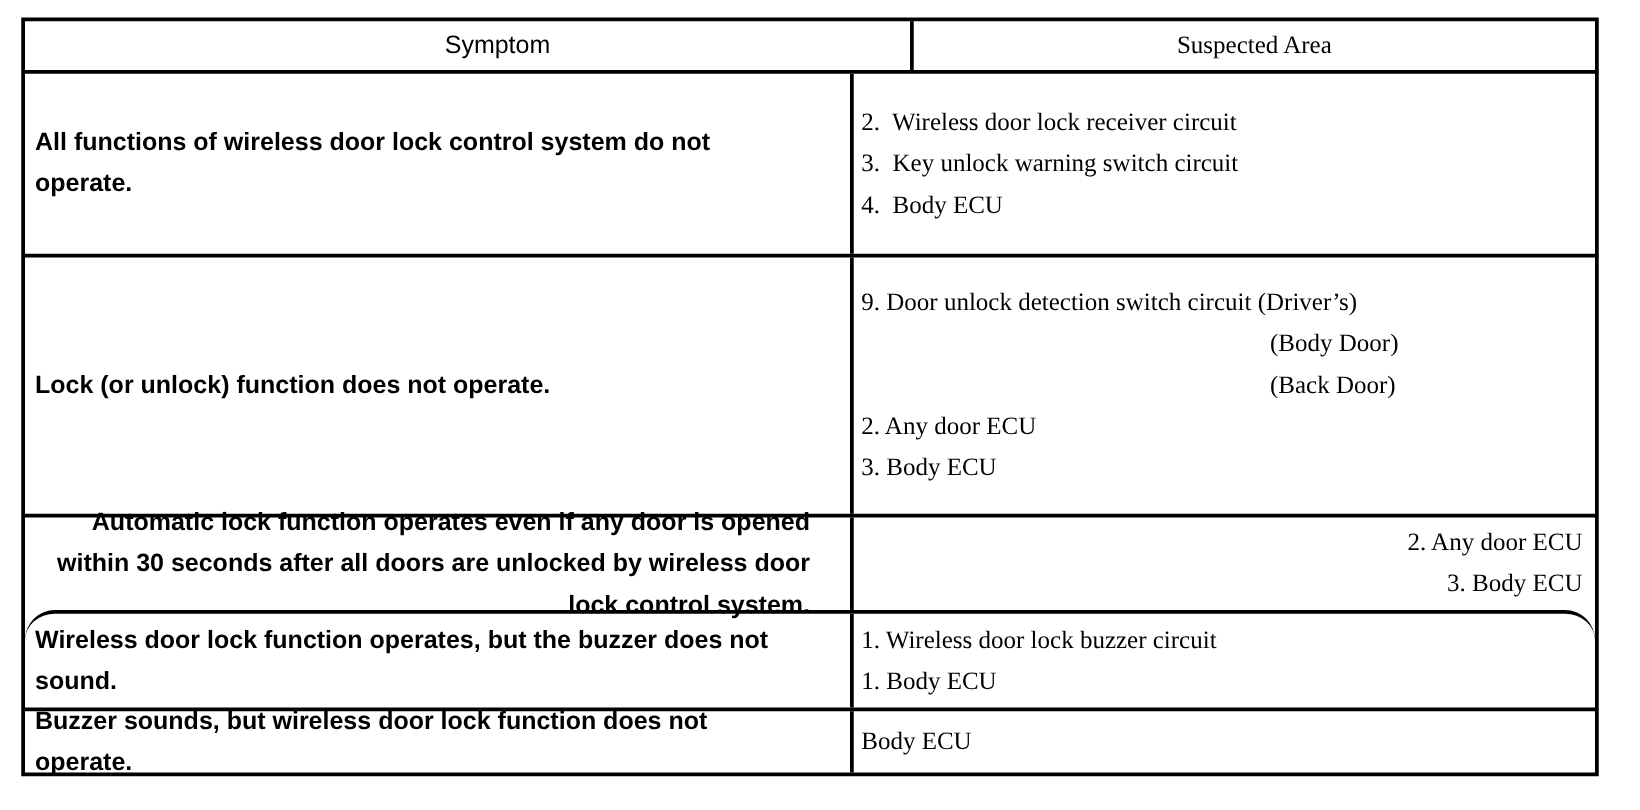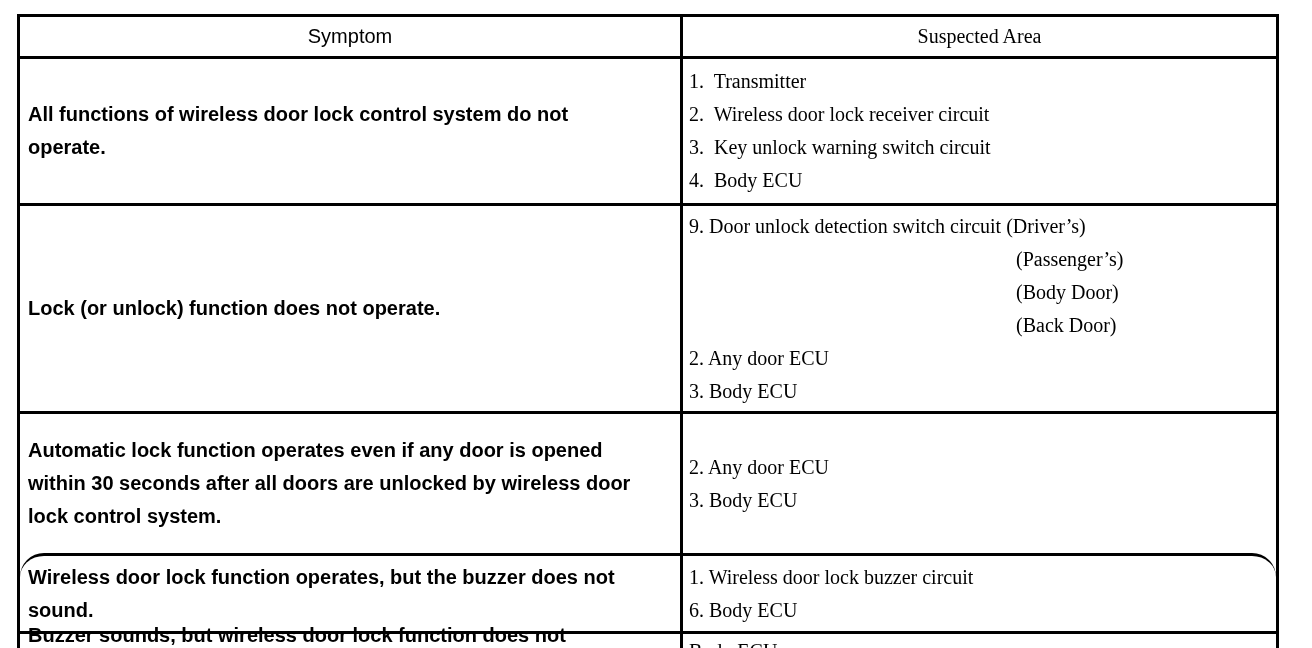--- a/index.html
+++ b/index.html
@@ -45,32 +45,32 @@
   .cell.left {
     width: 663px;
     border-right: 3px solid #000000;
     padding: 0 32px 0 8px;
   }
   .cell.right {
     flex: 1;
     padding: 0 10px 0 6px;
     font-family: Liberation Serif, serif;
   }
-  .header-row { height: 39px; }
+  .header-row { height: 39px; margin-left: 48px; }
   .header-row .cell {
     justify-content: center;
     align-items: center;
     text-align: center;
     padding: 0;
   }
   .row-0 { height: 147px; }
   .row-1 { height: 208px; }
-  .row-2 { height: 142px; }
+  .row-2 { height: 77px; text-align: right; }
   .row-3 { height: 78px; border-radius: 24px; }
-  .row-4 { height: 38px; }
+  .row-4 { height: 52px; }
   .symptom-text {
     white-space: pre-wrap;
     font-weight: bold;
   }
   .line {
     white-space: pre-wrap;
   }
   .line.indent {
     padding-left: 327px;
   }
@@ -88,34 +88,32 @@
       <div class="cell right">
         <span>Suspected Area</span>
       </div>
     </div>
 
     <div class="row row-0">
       <div class="cell left">
         <div class="symptom-text">All functions of wireless door lock control system do not operate.</div>
       </div>
       <div class="cell right">
-        <div class="line">1.  Transmitter</div>
         <div class="line">2.  Wireless door lock receiver circuit</div>
         <div class="line">3.  Key unlock warning switch circuit</div>
         <div class="line">4.  Body ECU</div>
       </div>
     </div>
 
     <div class="row row-1">
       <div class="cell left">
         <div class="symptom-text">Lock (or unlock) function does not operate.</div>
       </div>
       <div class="cell right">
         <div class="line">9. Door unlock detection switch circuit (Driver’s)</div>
-        <div class="line indent">(Passenger’s)</div>
         <div class="line indent">(Body Door)</div>
         <div class="line indent">(Back Door)</div>
         <div class="line">2. Any door ECU</div>
         <div class="line">3. Body ECU</div>
       </div>
     </div>
 
     <div class="row row-2">
       <div class="cell left">
         <div class="symptom-text">Automatic lock function operates even if any door is opened within 30 seconds after all doors are unlocked by wireless door lock control system.</div>
@@ -125,21 +123,21 @@
         <div class="line">3. Body ECU</div>
       </div>
     </div>
 
     <div class="row row-3">
       <div class="cell left">
         <div class="symptom-text">Wireless door lock function operates, but the buzzer does not sound.</div>
       </div>
       <div class="cell right">
         <div class="line">1. Wireless door lock buzzer circuit</div>
-        <div class="line">6. Body ECU</div>
+        <div class="line">1. Body ECU</div>
       </div>
     </div>
 
     <div class="row row-4">
       <div class="cell left">
         <div class="symptom-text">Buzzer sounds, but wireless door lock function does not operate.</div>
       </div>
       <div class="cell right">
         <div class="line">Body ECU</div>
       </div>

